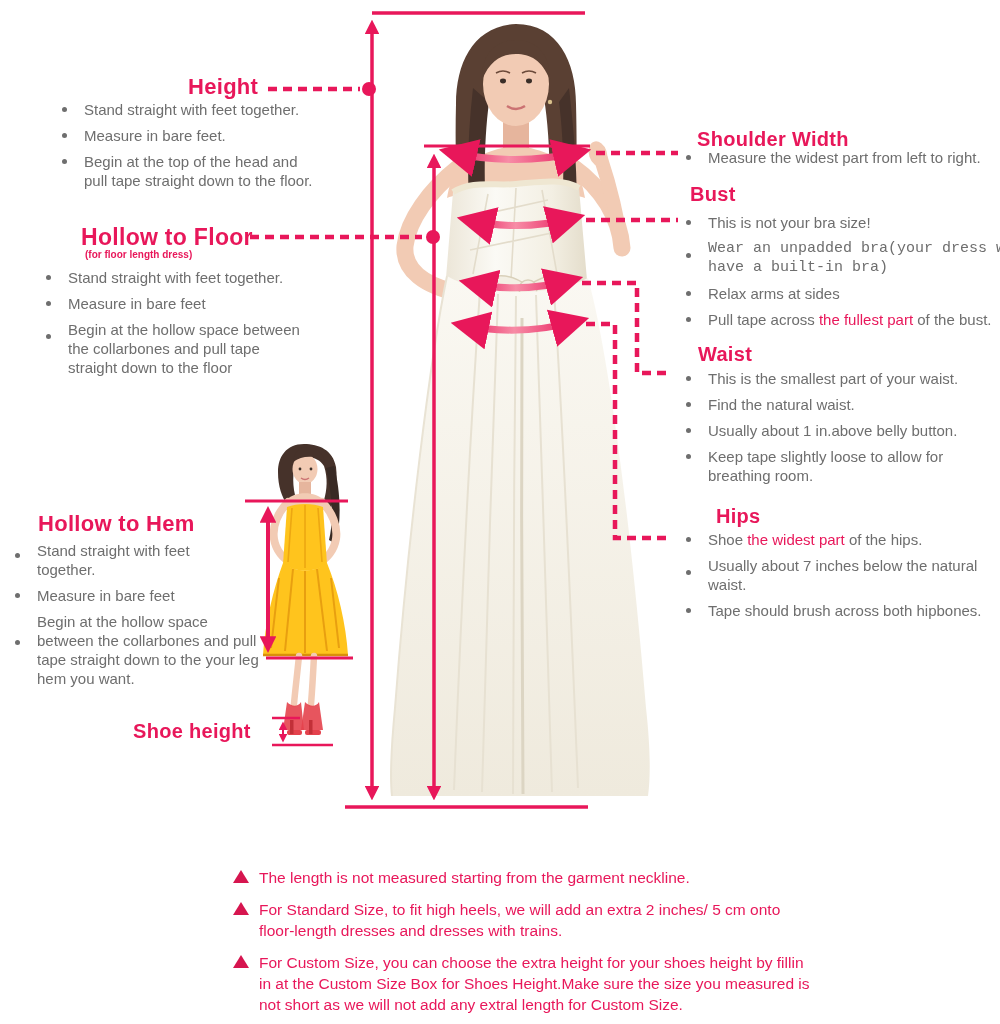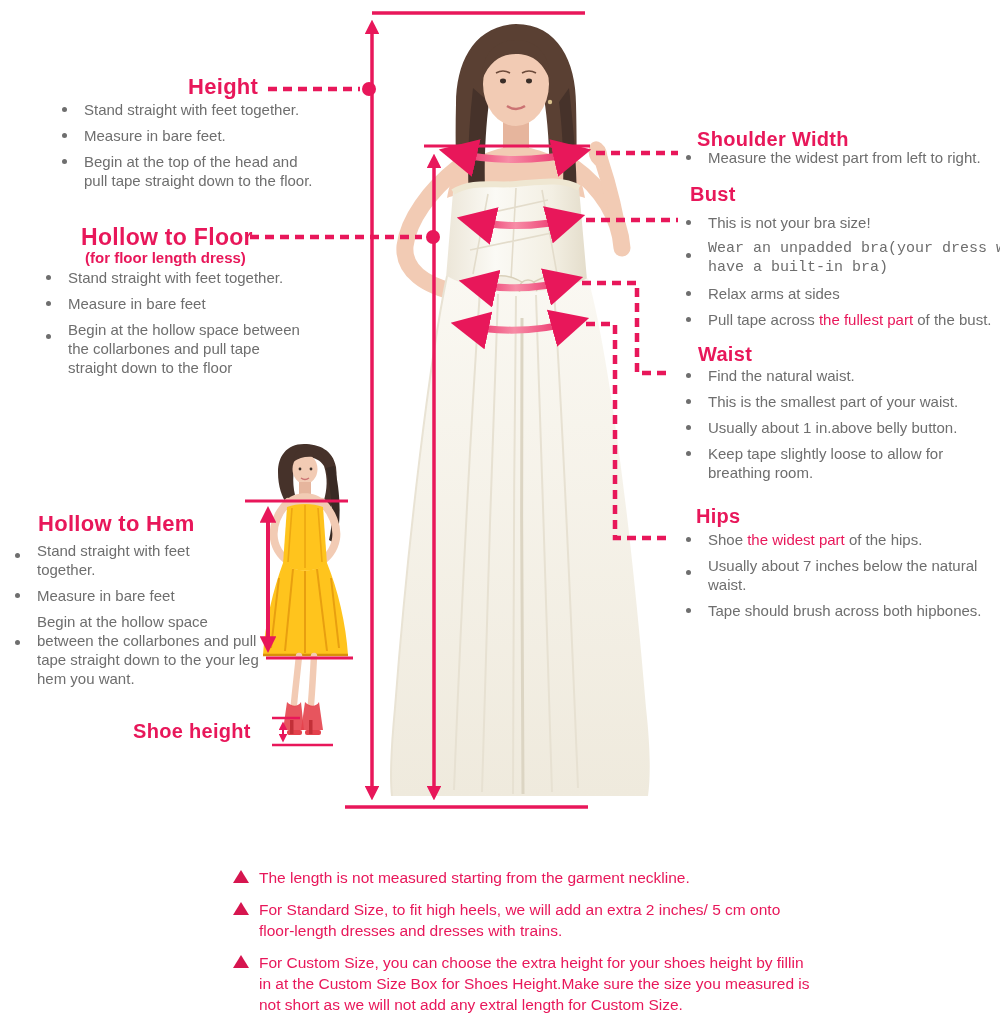--- a/index.html
+++ b/index.html
@@ -17,21 +17,21 @@
     --red:#e4424d;
   }
   html,body{margin:0;padding:0;background:#fff;}
   .canvas{
     position:relative;width:1000px;height:1024px;background:#fff;overflow:hidden;
     font-family:"Liberation Sans", sans-serif;
   }
   .abs{position:absolute;}
   .ttl{color:var(--accent);font-weight:bold;font-size:22px;letter-spacing:.3px;white-space:nowrap;}
   .ttl-sm{color:var(--accent);font-weight:bold;font-size:20px;letter-spacing:.3px;white-space:nowrap;}
-  .sub{color:var(--accent);font-weight:bold;font-size:15px;white-space:nowrap;}
+  .sub{color:var(--accent);font-weight:bold;font-size:10px;white-space:nowrap;}
   .blist{list-style:none;margin:0;padding:0;}
   .blist li{display:flex;gap:17px;margin:0 0 7px 0;}
   .dot{flex:none;width:5px;height:5px;border-radius:50%;background:var(--gray);margin-top:7px;}
   .txt{color:var(--gray);font-size:15px;line-height:19px;white-space:nowrap;}
   .txt div{white-space:nowrap;}
   .em{color:var(--accent);}
   .notes{display:flex;flex-direction:column;gap:0;}
   .note{display:flex;gap:10px;margin-bottom:11px;}
   .tri{flex:none;width:0;height:0;margin-top:3px;
        border-left:8px solid transparent;border-right:8px solid transparent;
@@ -308,48 +308,48 @@
     <li style="margin-top:4px;">
         <span class="dot"></span>
       <div class="txt">
           <div><span>Pull tape across </span><span class="em">the fullest part</span><span> of the bust.</span></div>
         </div>
       </li>
   </ul>
 
   <div class="abs ttl-sm" style="left:698px;top:343px;">Waist</div>
   <ul class="abs blist" style="left:686px;top:366px;">
+    <li style="margin-top:3px;">
+        <span class="dot"></span>
+      <div class="txt">
+          <div>This is the smallest part of your waist.</div>
+        </div>
+      </li>
     <li>
         <span class="dot"></span>
       <div class="txt">
           <div>Find the natural waist.</div>
-        </div>
-      </li>
-    <li style="margin-top:3px;">
-        <span class="dot"></span>
-      <div class="txt">
-          <div>This is the smallest part of your waist.</div>
         </div>
       </li>
     <li style="margin-top:3px;">
         <span class="dot"></span>
       <div class="txt">
           <div>Usually about 1 in.above belly button.</div>
         </div>
       </li>
     <li style="margin-top:3px;">
         <span class="dot"></span>
       <div class="txt">
         <div>Keep tape slightly loose to allow for</div>
         <div>breathing room.</div>
       </div>
       </li>
   </ul>
 
-  <div class="abs ttl-sm" style="left:696px;top:505px;">Hips</div>
+  <div class="abs ttl-sm" style="left:716px;top:505px;">Hips</div>
   <ul class="abs blist" style="left:686px;top:530px;">
     <li>
         <span class="dot"></span>
       <div class="txt">
           <div><span>Shoe </span><span class="em">the widest part</span><span> of the hips.</span></div>
         </div>
       </li>
     <li style="margin-top:5px;">
         <span class="dot" style="margin-top:14px;"></span>
       <div class="txt">

